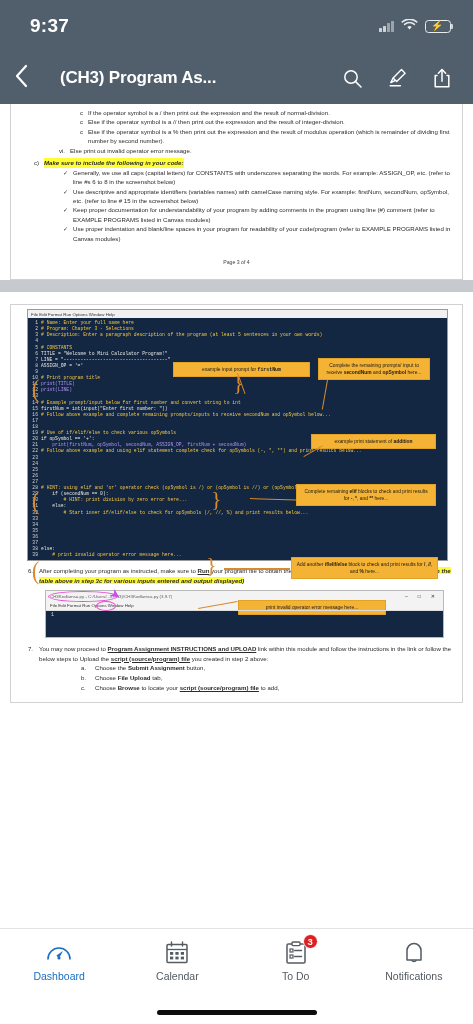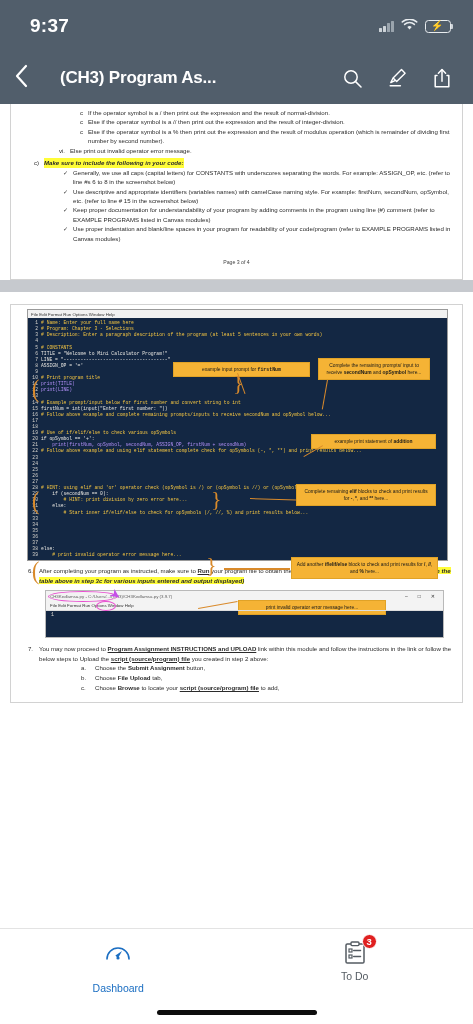--- a/index.html
+++ b/index.html
@@ -101,21 +101,21 @@
 
   
   .tabbar {
     position:absolute; left:0; right:0; bottom:0; height:96px;
     background:#fff; border-top:1px solid #e3e3e3;
     display:flex; align-items:flex-start; padding-top:10px;
   }
   .tab { flex:1; display:flex; flex-direction:column; align-items:center; gap:5px; cursor:pointer; position:relative;}
   .tab .ic { height:26px; display:flex; align-items:center; justify-content:center; position:relative; }
   .tab .lb { font-size:10.5px; color:#545b62; }
-  .tab.active .lb { color:#1b6ec2;margin-top:12px; }
+  .tab.active .lb { color:#1b6ec2; }
   .badge {
     position:absolute; top:-5px; right:-11px; min-width:15px; height:15px;
     background:#e02020; color:#fff; border-radius:50%; font-size:9.5px;
     display:flex; align-items:center; justify-content:center; font-weight:600;
     border:1.5px solid #fff;
   }
   .homebar { position:absolute; bottom:9px; left:50%; transform:translateX(-50%);
              width:160px; height:5px; background:#0d0d0d; border-radius:3px; }
 </style>
 </head>
@@ -357,33 +357,58 @@
       <span class="ic">
         <svg width="26" height="20" viewBox="0 0 26 20">
             <path d="M2 17a11 11 0 0 1 22 0" stroke="#1b6ec2" stroke-width="1.6" fill="none" stroke-linecap="round"></path>
             <path d="M13 16.2l4-7.2-6.6 4.6z" fill="#1b6ec2"></path>
             <circle cx="13" cy="16" r="1.6" fill="#1b6ec2"></circle>
           </svg>
       </span>
       <span class="lb">Dashboard</span>
     </div>
 
+    <div class="tab">
+      <span class="ic">
+        <svg width="24" height="23" viewBox="0 0 24 23">
+            <rect x="2" y="3.5" width="20" height="18" rx="1" stroke="#545b62" stroke-width="1.5" fill="none"></rect>
+            <path d="M2 8.5h20" stroke="#545b62" stroke-width="1.3"></path>
+            <path d="M6.5 1v4M17.5 1v4" stroke="#545b62" stroke-width="1.4" stroke-linecap="round"></path>
+            <rect x="5" y="11" width="3.2" height="2.8" fill="#545b62"></rect>
+            <rect x="10.4" y="11" width="3.2" height="2.8" fill="#545b62"></rect>
+            <rect x="15.8" y="11" width="3.2" height="2.8" fill="#545b62"></rect>
+            <rect x="5" y="15.6" width="3.2" height="2.8" fill="#545b62"></rect>
+            <rect x="10.4" y="15.6" width="3.2" height="2.8" fill="#545b62"></rect>
+            <rect x="15.8" y="15.6" width="3.2" height="2.8" fill="#545b62"></rect>
+          </svg>
+      </span>
+      <span class="lb">Calendar</span>
+    </div>
 
     <div class="tab">
       <span class="ic">
         <svg width="22" height="23" viewBox="0 0 22 23">
             <rect x="2" y="3" width="18" height="19" rx="1.3" stroke="#545b62" stroke-width="1.5" fill="none"></rect>
             <rect x="7" y="1" width="8" height="3.6" rx="1" stroke="#545b62" stroke-width="1.4" fill="#fff"></rect>
             <rect x="5" y="8" width="3" height="3" stroke="#545b62" stroke-width="1.2" fill="none"></rect>
             <path d="M9.6 9.5h7" stroke="#545b62" stroke-width="1.3" stroke-linecap="round"></path>
             <rect x="5" y="14" width="3" height="3" stroke="#545b62" stroke-width="1.2" fill="none"></rect>
             <path d="M9.6 15.5h7" stroke="#545b62" stroke-width="1.3" stroke-linecap="round"></path>
           </svg>
         <span class="badge">3</span>
       </span>
       <span class="lb">To Do</span>
     </div>
 
+    <div class="tab">
+      <span class="ic">
+        <svg width="24" height="23" viewBox="0 0 24 23">
+            <path d="M5 19V9.6a7 7 0 0 1 14 0V19z" stroke="#545b62" stroke-width="1.5" fill="none" stroke-linejoin="round"></path>
+            <path d="M9.6 19a2.6 2.6 0 0 0 4.8 0" stroke="#545b62" stroke-width="1.3" fill="none"></path>
+          </svg>
+      </span>
+      <span class="lb">Notifications</span>
+    </div>
 
 
     <div class="homebar"></div>
   </div>
 </div>
 
 </body></html>

